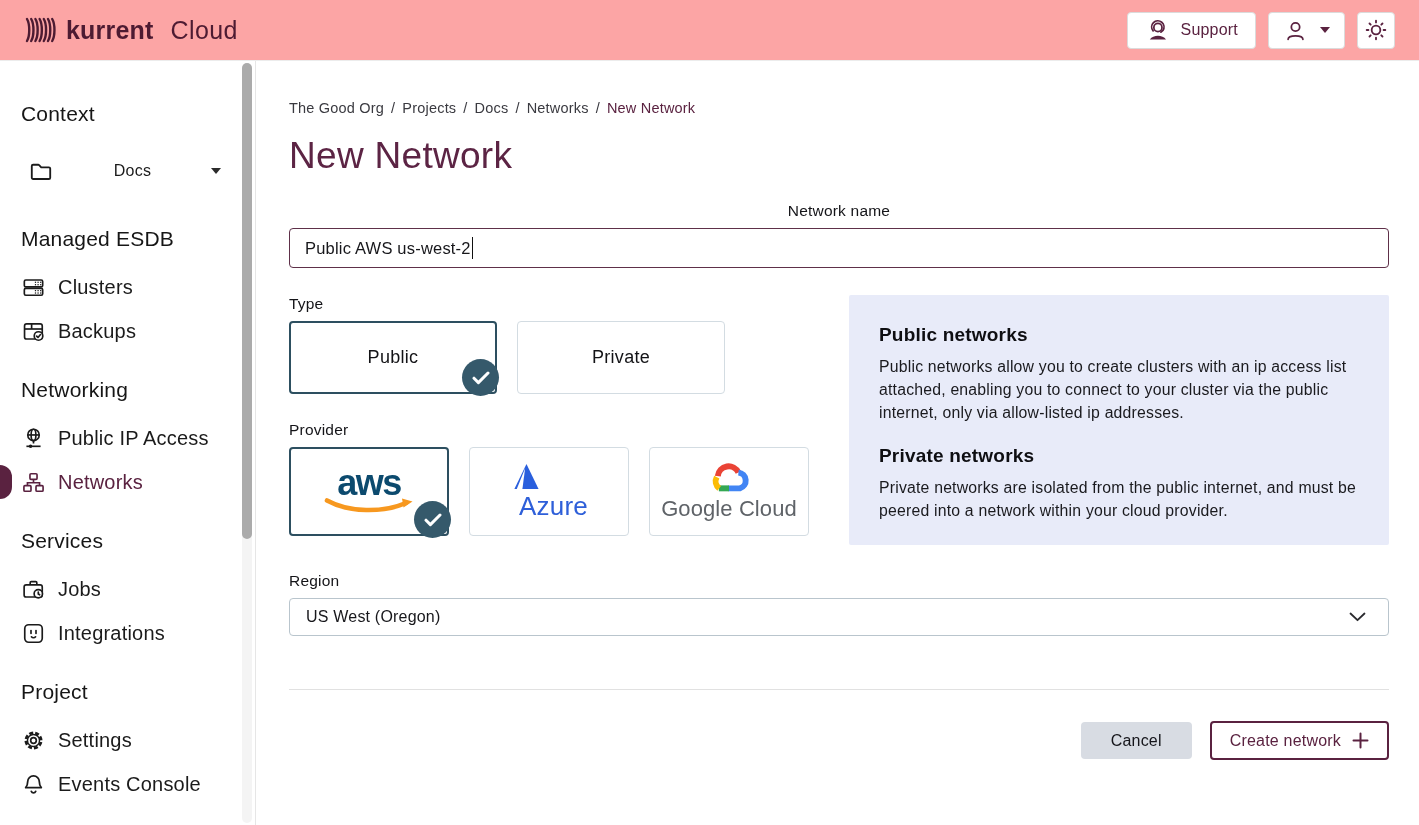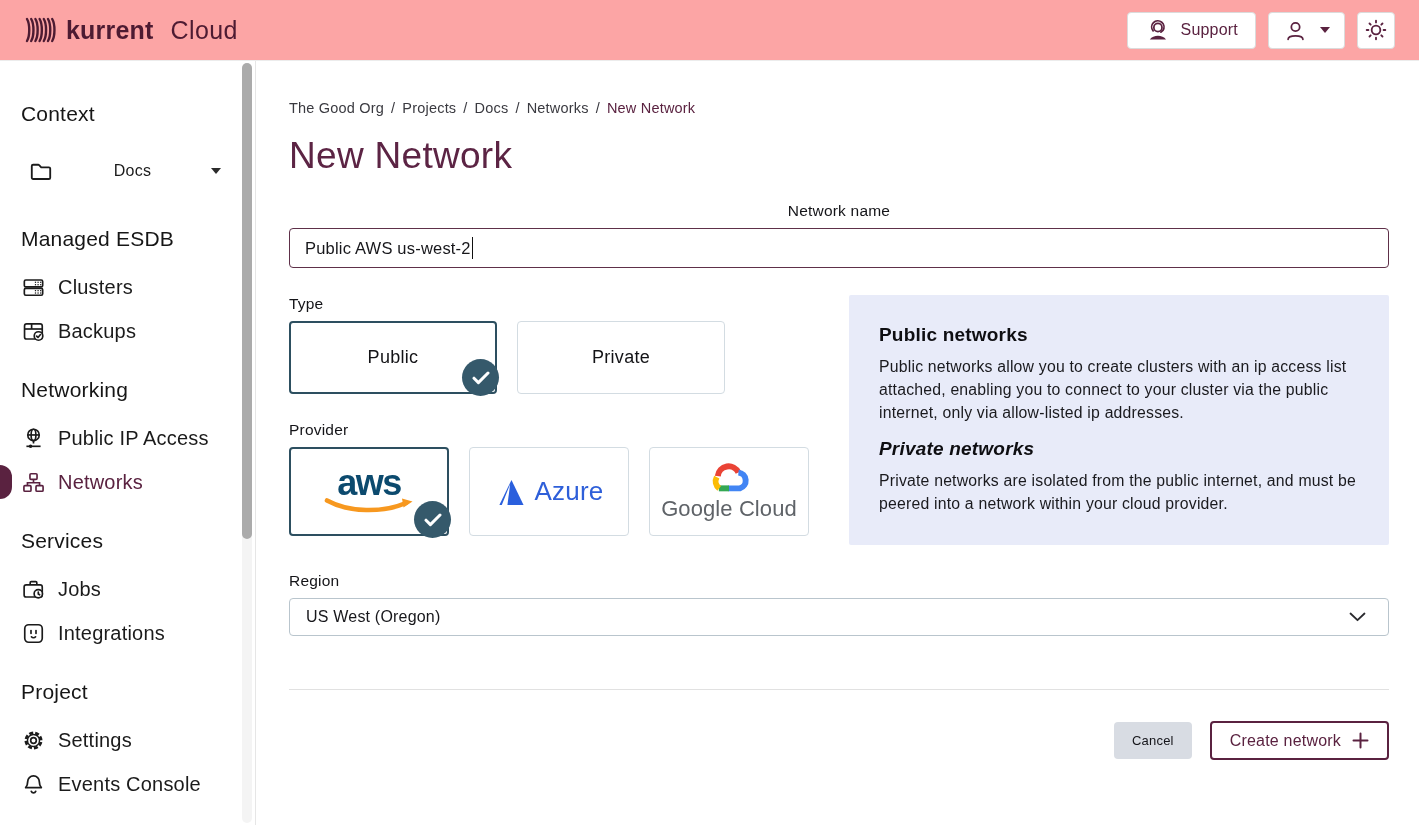--- a/index.html
+++ b/index.html
@@ -53,37 +53,37 @@
   .form-cols { position:relative; margin-top:27px; height:250px; }
   .type-row, .provider-row { display:flex; gap:20px; margin-top:8px; }
   .sel-card { width:208px; height:73px; background:#fff; border:1px solid #d3dce2; border-radius:4px; display:flex; align-items:center; justify-content:center; font-size:18px; color:#131316; letter-spacing:.3px; position:relative; cursor:pointer; }
   .sel-card.selected { border:2px solid #2d4f60; }
   .badge { position:absolute; right:-4px; bottom:-4px; width:37px; height:37px; border-radius:50%; background:#35596b; display:flex; align-items:center; justify-content:center; }
   .lbl-provider { margin-top:27px; }
   .prov-card { width:160px; height:89px; }
 
   .aws-logo { display:flex; flex-direction:column; align-items:center; }
   .aws-word { font-size:36px; font-weight:700; color:#0c4a6e; letter-spacing:-1.5px; line-height:30px; }
-  .azure-logo { display:flex; align-items:flex-end; }
+  .azure-logo { display:flex; align-items:flex-start;flex-direction:column; }
   .azure-word { font-size:26px; color:#2e5fd9; margin-left:9px; letter-spacing:.2px; }
   .gcp-logo { display:flex; flex-direction:column; align-items:center; gap:3px; }
   .gcp-word { font-size:22px; color:#5f6368; letter-spacing:.1px; }
 
   .info-panel { position:absolute; left:560px; top:0; width:540px; height:250px; background:#e8ebf9; border-radius:2px; padding:29px 30px; }
   .ip-h { font-size:19px; font-weight:700; color:#0e0e12; letter-spacing:.2px; }
   .ip-b { margin-top:9px; font-size:15.8px; color:#1a1a1e; line-height:23px; letter-spacing:.2px; }
-  .ip-h2 { margin-top:14px;font-style:italic; }
+  .ip-h2 { margin-top:21px; }
 
   .lbl-region { margin-top:27px; }
   .select { margin-top:8px; width:1100px; height:38px; border:1px solid #b9c5cd; border-radius:4px; display:flex; align-items:center; padding:0 16px 0 16px; font-size:16px; color:#17171b; letter-spacing:.2px; cursor:pointer; background:#fff; }
   .select .chev { margin-left:auto; margin-right:6px; display:flex; }
 
   .divider { border:none; border-top:1px solid #e1e1e1; width:1100px; margin-top:53px; }
   .footer { width:1100px; display:flex; justify-content:flex-end; align-items:center; gap:18px; margin-top:31px; }
-  .btn-cancel { height:37px; padding:0 18px; background:#d8dce3; border:none; border-radius:4px; font-size:13px; color:#15151a; letter-spacing:.2px; cursor:pointer; font-family:inherit; }
+  .btn-cancel { height:37px; padding:0 30px; background:#d8dce3; border:none; border-radius:4px; font-size:16px; color:#15151a; letter-spacing:.2px; cursor:pointer; font-family:inherit; }
   .btn-create { height:39px; padding:0 18px; background:#fff; border:2px solid #5a2240; border-radius:4px; font-size:16px; font-weight:500; color:#5a2240; letter-spacing:.2px; display:flex; align-items:center; gap:11px; cursor:pointer; font-family:inherit; }
 </style>
 </head>
 <body>
 
 <div class="app-header">
   <div class="brand">
     <span style="display:flex;">
       <svg width="32" height="32" viewBox="0 0 32 32" fill="none" stroke="#4d1b32" stroke-width="2.4" stroke-linecap="round">
         <path d="M3 5 C6 10 6 22 3 27"></path>

